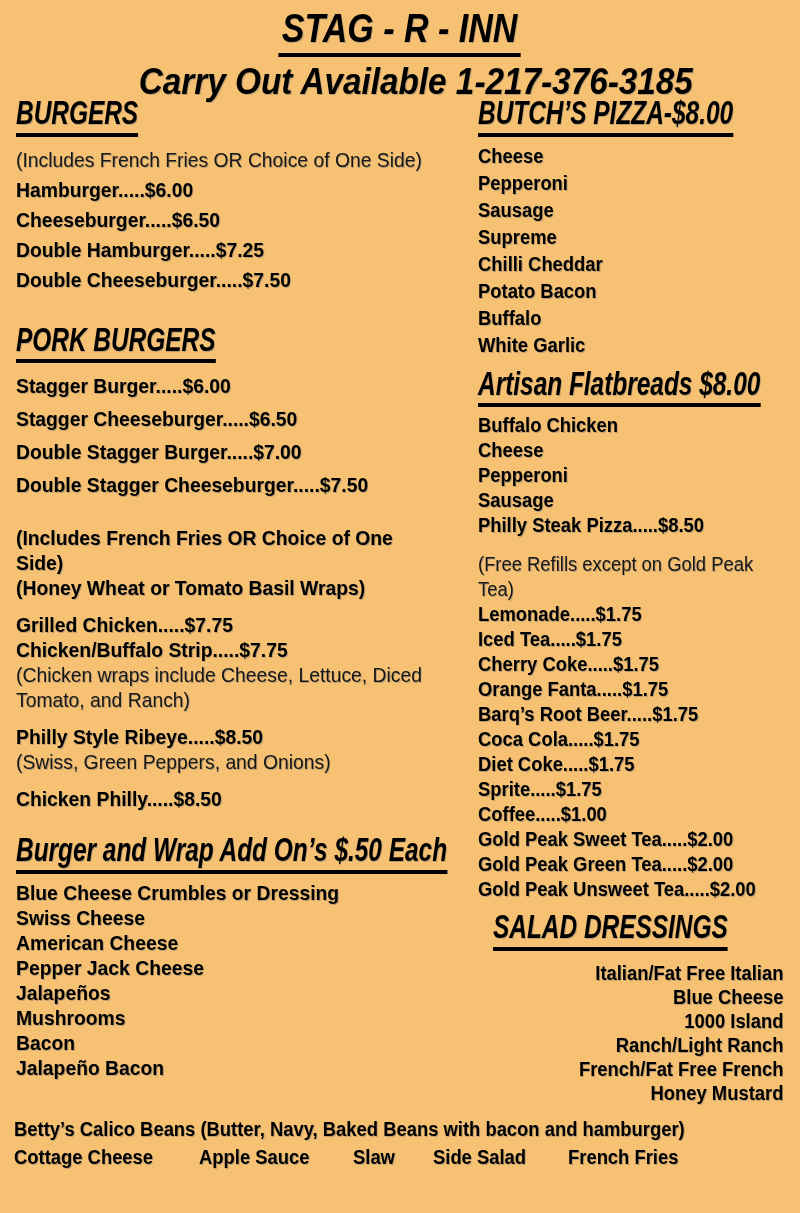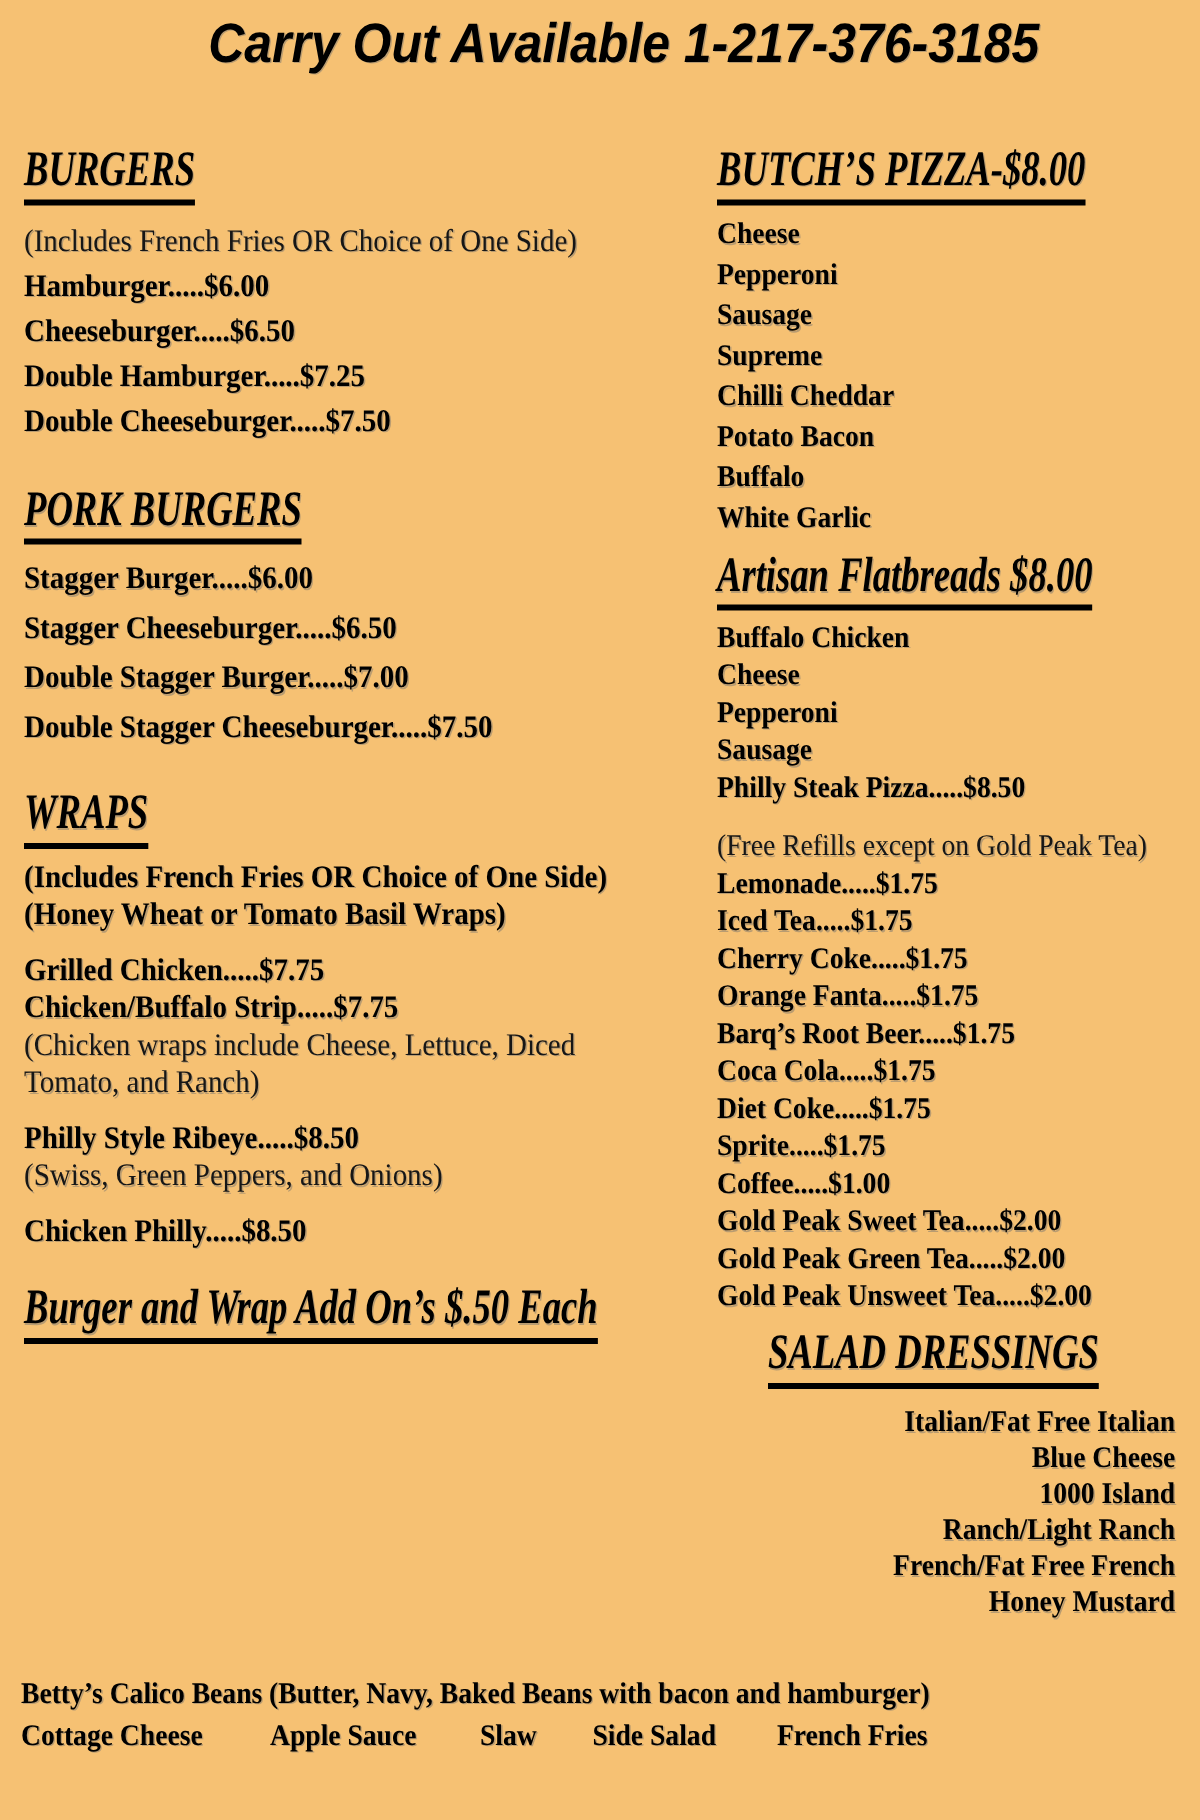--- a/index.html
+++ b/index.html
@@ -49,21 +49,21 @@
   .mb8  { margin-bottom: 8px; }
   .mb10 { margin-bottom: 10px; }
 
   .line {
     font-weight: bold; font-size: 21px; line-height: 25px;
     transform: scaleX(0.92); transform-origin: 0 50%;
   }
   .note { font-weight: normal; color: #161616; }
   .gap  { margin-top: 12px; }
 
-  section { margin-bottom: 0; font-family: Liberation Serif, serif; }
+  section { margin-bottom: 0; }
   #sec-pork       { margin-top: 28px; }
   #sec-wraps      { margin-top: 24px; }
   #sec-addons     { margin-top: 22px; }
   #sec-flatbreads { margin-top: 8px; }
   #sec-beverages  { margin-top: 14px; }
   #sec-salad      { margin-top: 8px; text-align: right; }
 
   #sec-burgers .list .line    { line-height: 30px; }
   #sec-pork .list .line       { line-height: 33px; }
   #sec-wraps .list .line      { line-height: 25px; }
@@ -76,20 +76,23 @@
   #sec-salad .list .line      { line-height: 24px; }
 
   #sides .line { font-size: 20px; line-height: 26px; }
   #sides .list { display: flex; flex-direction: row; gap: 34px; margin-top: 2px; }
   #sides .list .line { white-space: nowrap; }
 </style>
 </head>
 <body>
 
 <header>
+  <div class="title-row">
+    <span class="page-title">STAG - R - INN</span>
+  </div>
   <div class="subtitle-row">
     <span class="page-subtitle">Carry Out Available 1-217-376-3185</span>
   </div>
 </header>
 
 <main>
   <div id="left-col">
 
     <section id="sec-burgers">
       <div class="sec-head mb8">
@@ -110,39 +113,46 @@
       </div>
       <div class="list">
           <div class="line item">Stagger Burger.....$6.00</div>
           <div class="line item">Stagger Cheeseburger.....$6.50</div>
           <div class="line item">Double Stagger Burger.....$7.00</div>
           <div class="line item">Double Stagger Cheeseburger.....$7.50</div>
         </div>
     </section>
 
     <section id="sec-wraps">
-      <div class="sec-head mb6">
-        <span class="sec-title">WRAPS</span>
-      </div>
       <div class="list">
           <div class="line item">(Includes French Fries OR Choice of One Side)</div>
           <div class="line item">(Honey Wheat or Tomato Basil Wraps)</div>
           <div class="line item gap">Grilled Chicken.....$7.75</div>
           <div class="line item">Chicken/Buffalo Strip.....$7.75</div>
           <div class="line note">(Chicken wraps include Cheese, Lettuce, Diced Tomato, and Ranch)</div>
           <div class="line item gap">Philly Style Ribeye.....$8.50</div>
           <div class="line note">(Swiss, Green Peppers, and Onions)</div>
           <div class="line item gap">Chicken Philly.....$8.50</div>
         </div>
     </section>
 
     <section id="sec-addons">
       <div class="sec-head mb6">
         <span class="sec-title">Burger and Wrap Add On’s $.50 Each</span>
       </div>
+      <div class="list">
+          <div class="line item">Blue Cheese Crumbles or Dressing</div>
+          <div class="line item">Swiss Cheese</div>
+          <div class="line item">American Cheese</div>
+          <div class="line item">Pepper Jack Cheese</div>
+          <div class="line item">Jalapeños</div>
+          <div class="line item">Mushrooms</div>
+          <div class="line item">Bacon</div>
+          <div class="line item">Jalapeño Bacon</div>
+        </div>
     </section>
 
   </div>
 
   <div id="right-col">
 
     <section id="sec-pizza">
       <div class="sec-head mb6">
         <span class="sec-title">BUTCH’S PIZZA-$8.00</span>
       </div>

